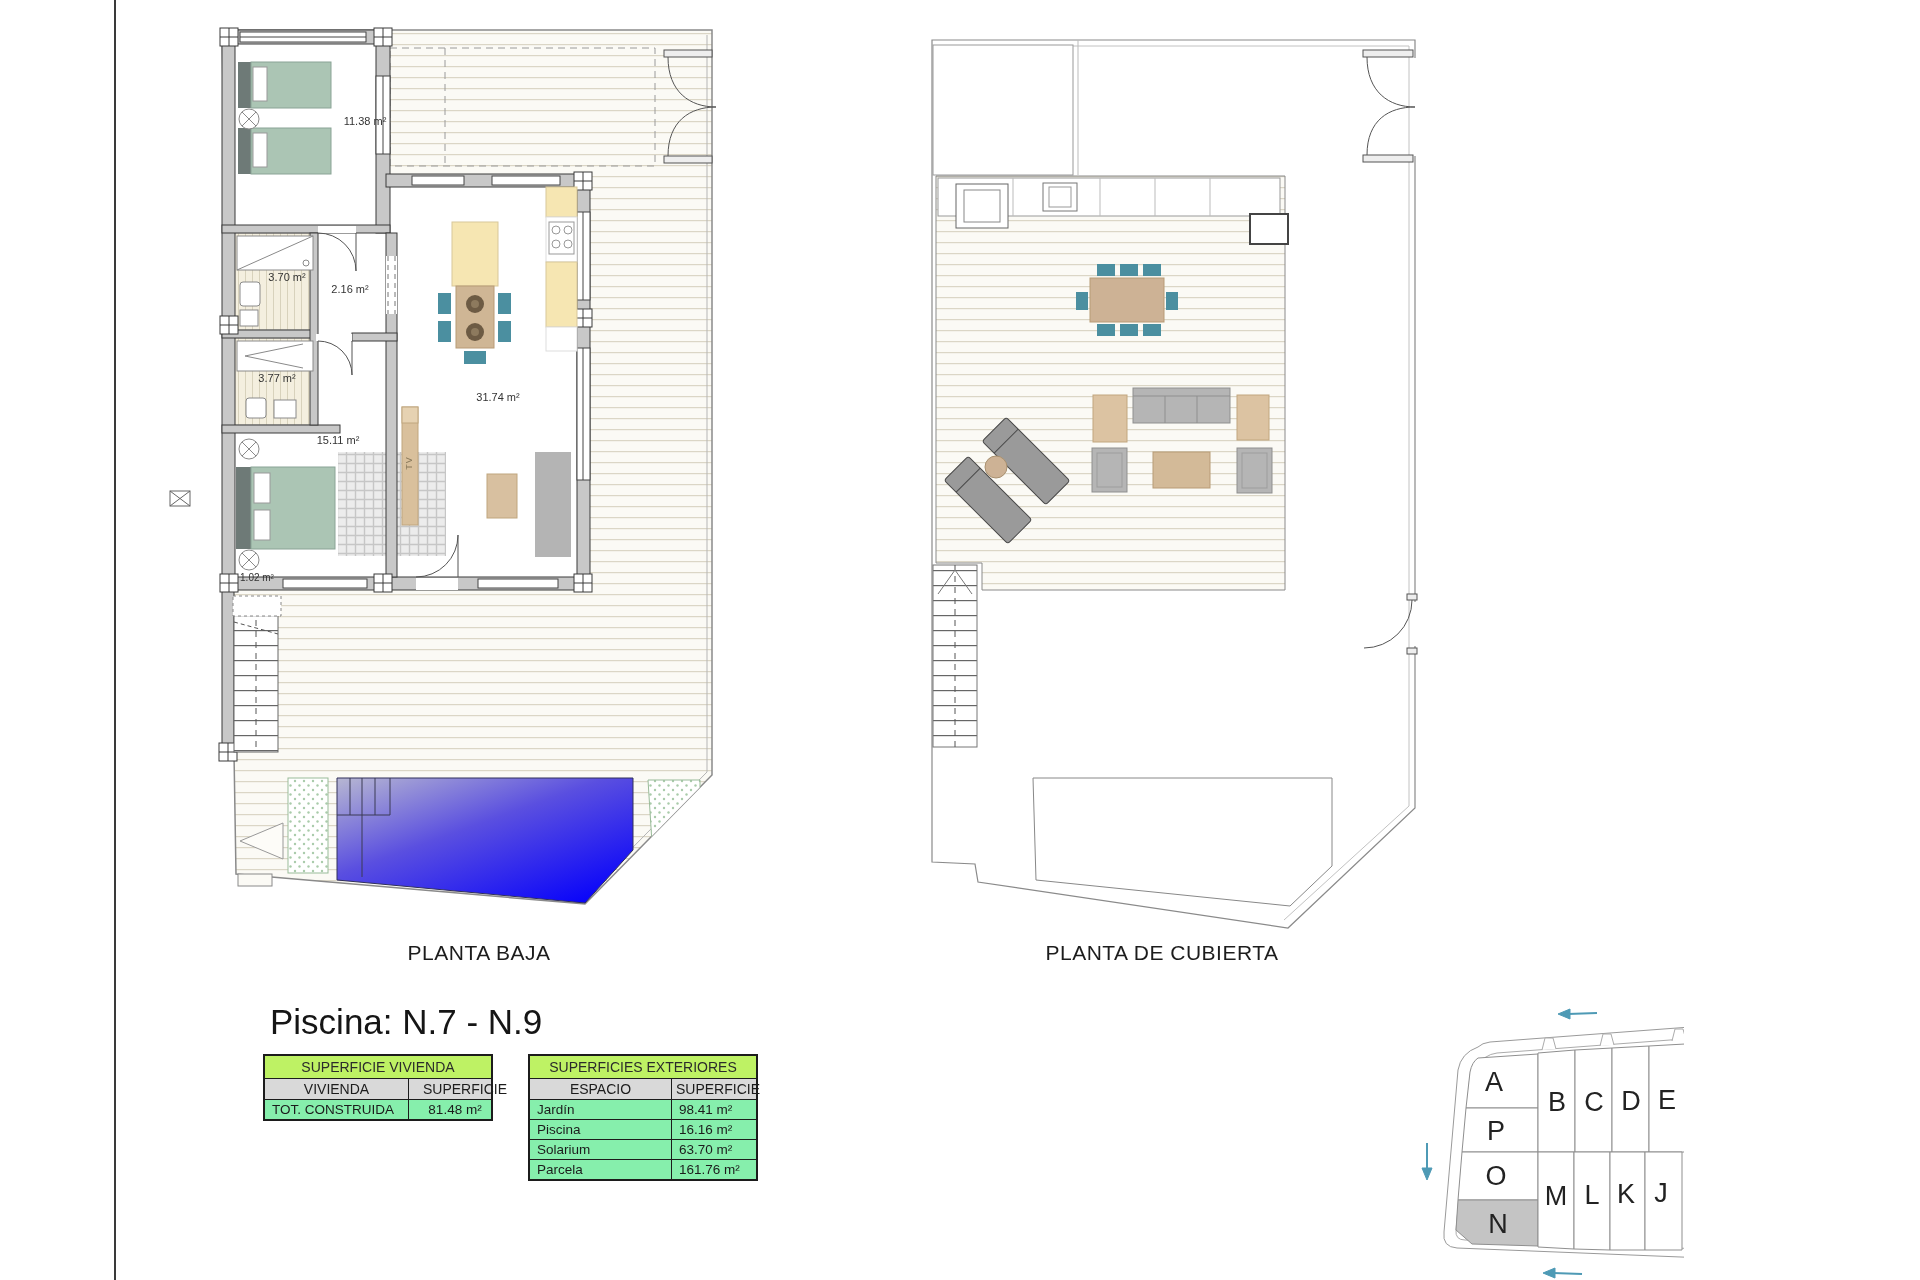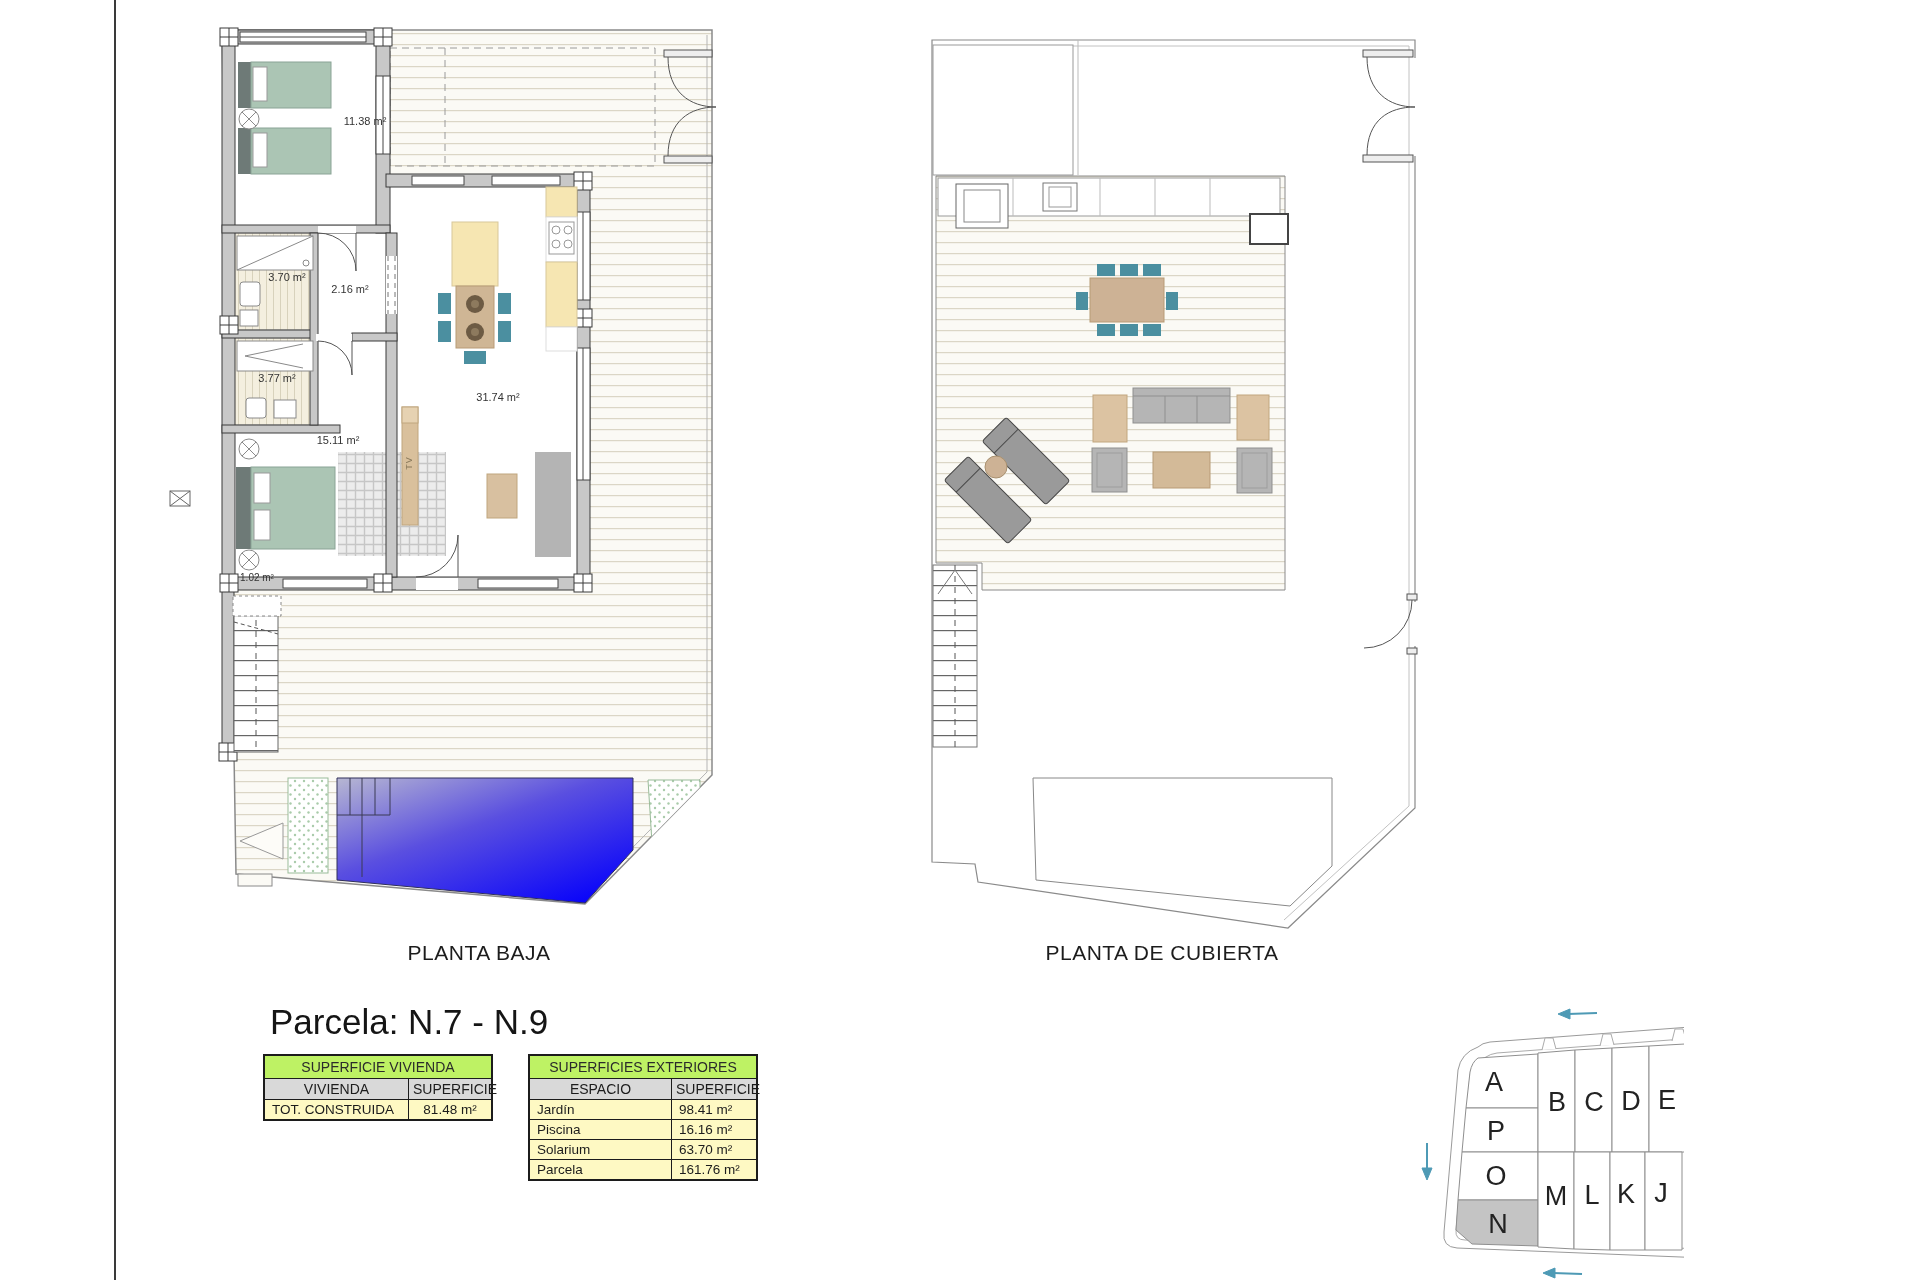--- a/index.html
+++ b/index.html
@@ -11,26 +11,26 @@
               white-space:nowrap;}
   .area-label.small{font-size:10px;}
   .tv-label{position:absolute;left:409px;top:463px;transform:translate(-50%,-50%) rotate(-90deg);
             font-size:9px;color:#8a7a5c;letter-spacing:1px;}
   .plan-caption{position:absolute;transform:translate(-50%,0);font-size:21px;color:#1c1c1c;
                 letter-spacing:.5px;white-space:nowrap;}
   .unit-title{position:absolute;left:270px;top:1002px;font-size:35px;color:#151515;}
   .tbl{position:absolute;width:226px;border:2px solid #1c1c1c;background:#fff;font-size:14px;color:#1c1c1c;}
   .tbl .hdr{background:#bef264;text-align:center;padding:3px 0;border-bottom:1px solid #1c1c1c;color:#2b2b2b;}
   .tbl .cols{display:grid;background:#d9d9d9;border-bottom:1px solid #1c1c1c;}
-  .tbl .row{display:grid;background:#fef9c3;border-bottom:1px solid #1c1c1c;}
+  .tbl .row{display:grid;background:#86efac;border-bottom:1px solid #1c1c1c;}
   .tbl .row:last-child{border-bottom:none;}
   .tbl .c{padding:2px 4px;border-right:1px solid #1c1c1c;text-align:center;}
   .tbl .c:last-child{border-right:none;}
   .tbl .c.l{text-align:left;padding-left:7px;}
-  .t1{grid-template-columns:144px 1fr;}
+  .t1{grid-template-columns:144px 1fr;gap:10px;}
   .t2{grid-template-columns:142px 1fr;}
   .tbl .row .c{font-size:13.5px;}
   .site-letter{position:absolute;transform:translate(-50%,-50%);font-size:27px;color:#222;}
 </style>
 </head>
 <body>
 
 <div id="canvas">
 
   <div class="page-line"></div>
@@ -369,21 +369,21 @@
   <div class="area-label" style="left:350px;top:289px">2.16 m²</div>
   <div class="area-label" style="left:277px;top:378px">3.77 m²</div>
   <div class="area-label" style="left:338px;top:440px">15.11 m²</div>
   <div class="area-label" style="left:498px;top:397px">31.74 m²</div>
   <div class="area-label small" style="left:257px;top:577px">1.02 m²</div>
   <div class="tv-label">TV</div>
 
   <div class="plan-caption" style="left:479px;top:941px">PLANTA BAJA</div>
   <div class="plan-caption" style="left:1162px;top:941px">PLANTA DE CUBIERTA</div>
 
-  <div class="unit-title">Parcela: N.7 - N.9</div>
+  <div class="unit-title">Piscina: N.7 - N.9</div>
 
   <div class="tbl" style="left:263px;top:1054px">
     <div class="hdr">SUPERFICIE VIVIENDA</div>
     <div class="cols t1">
       <div class="c">VIVIENDA</div>
       <div class="c">SUPERFICIE</div>
     </div>
     <div class="row t1">
       <div class="c l">TOT. CONSTRUIDA</div>
       <div class="c">81.48 m²</div>

